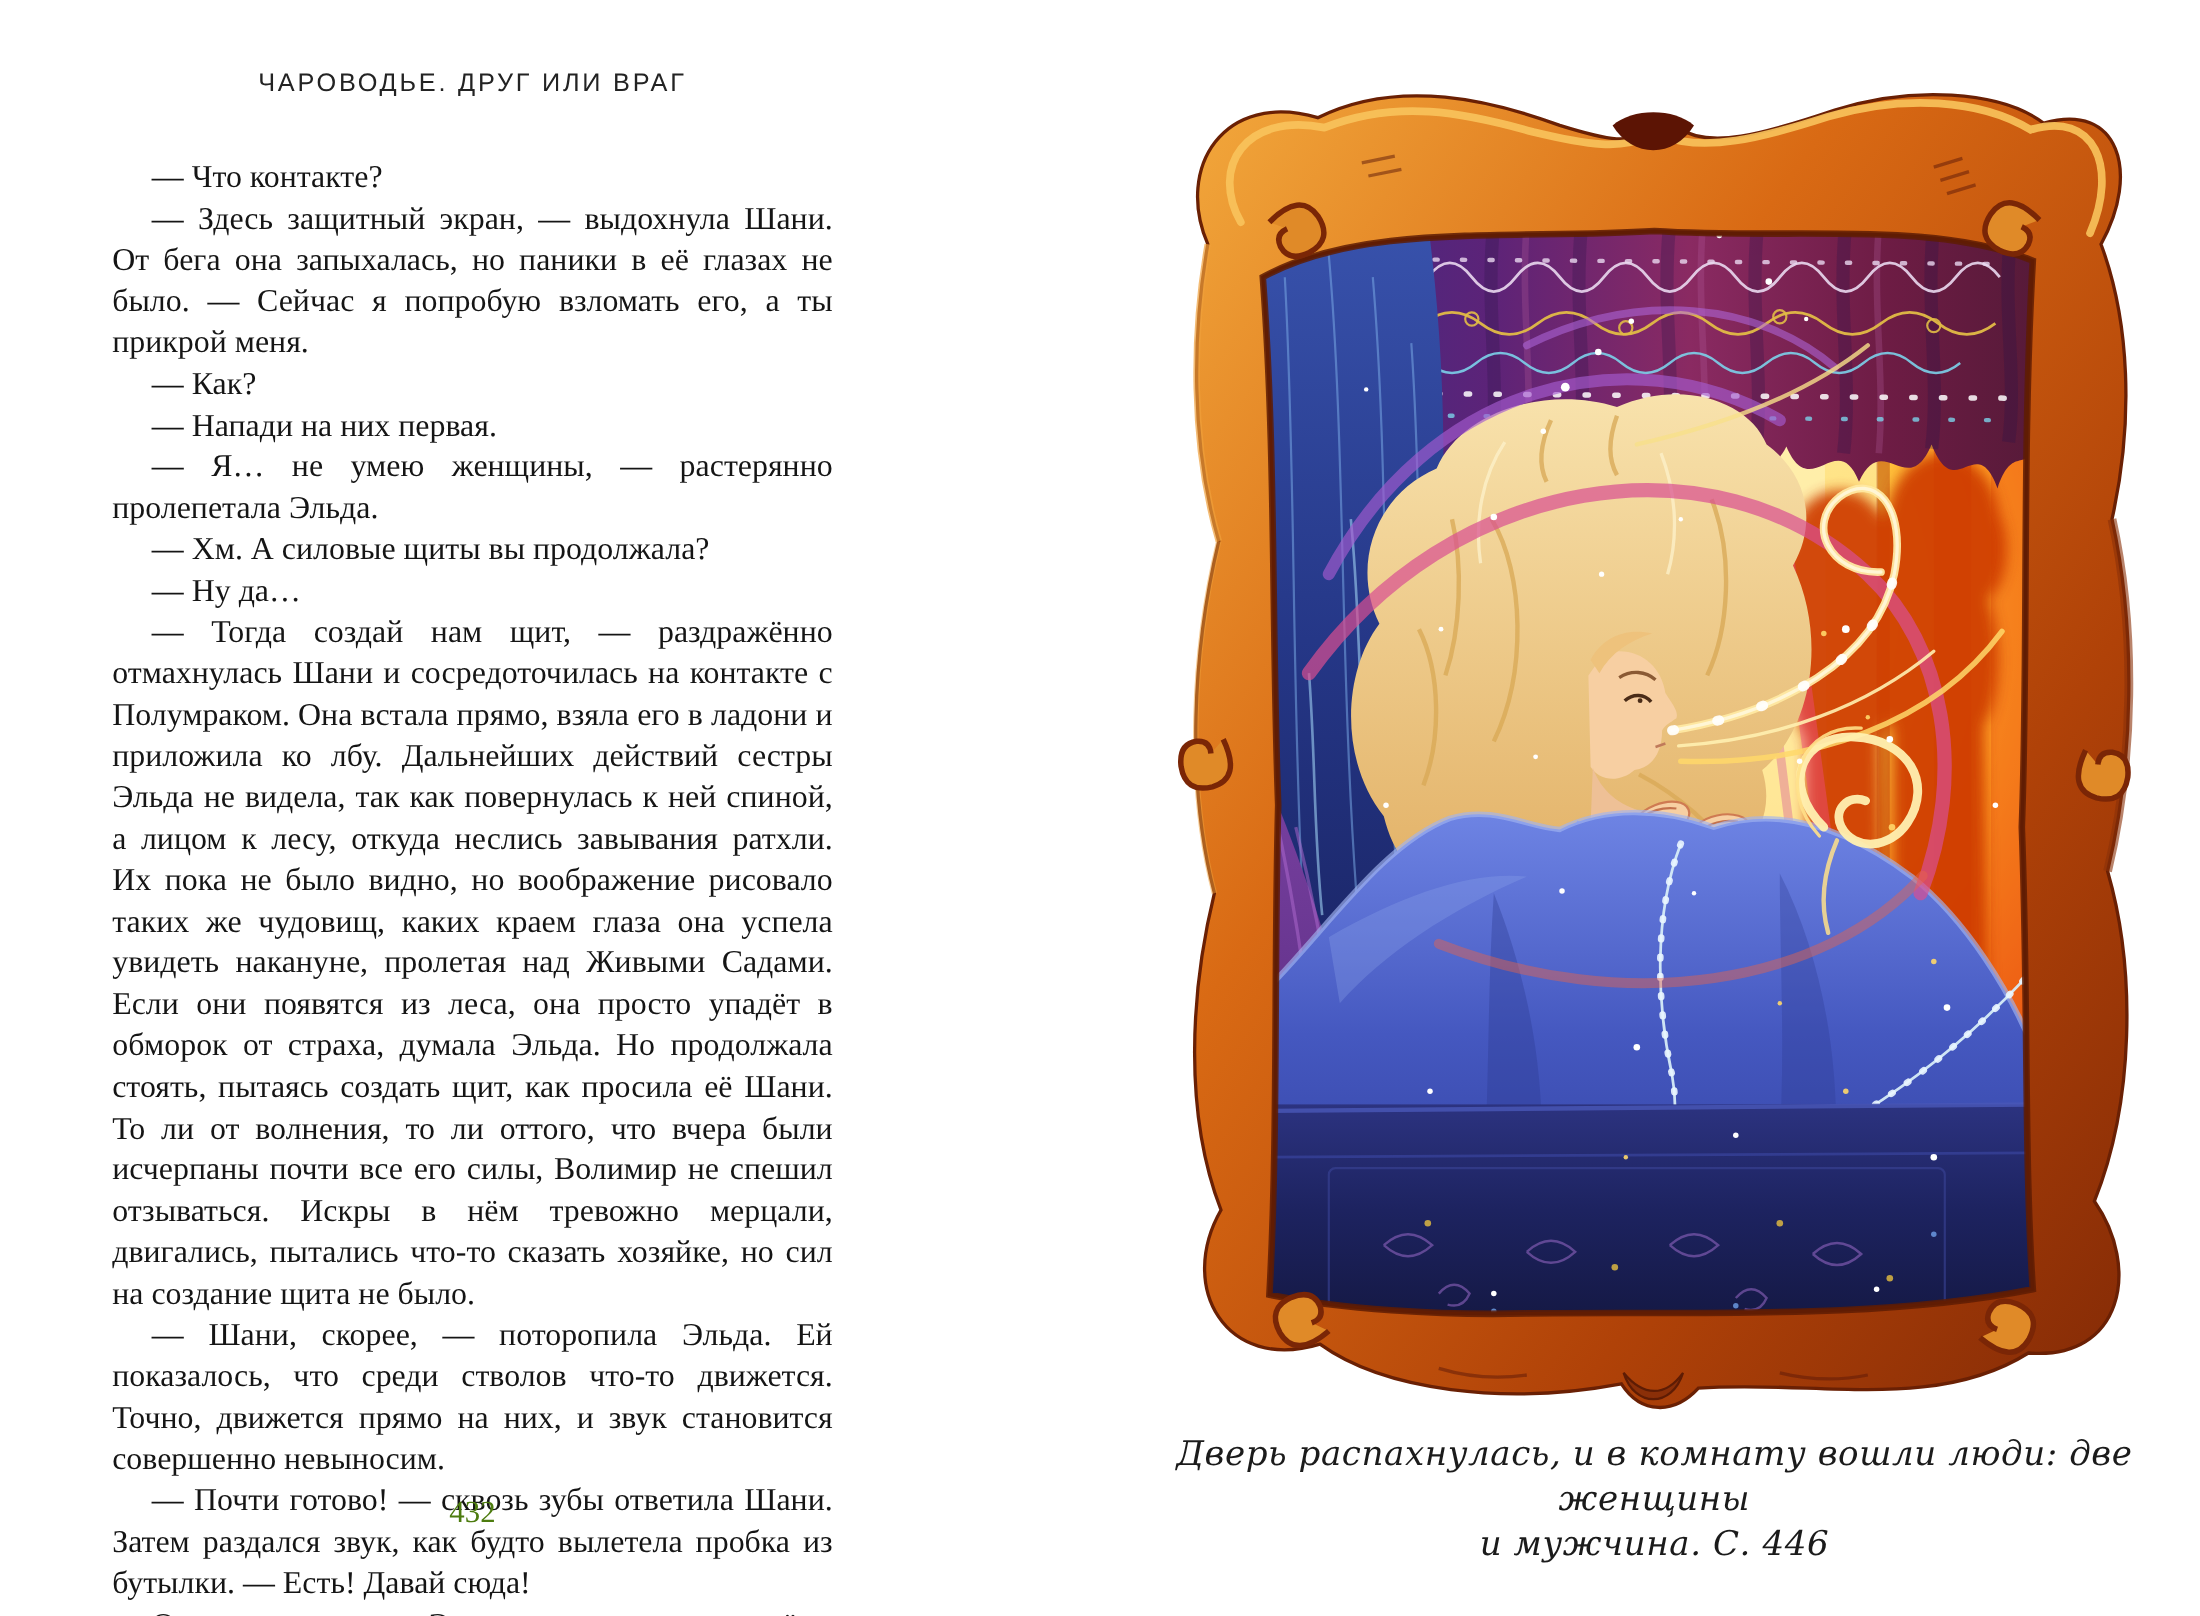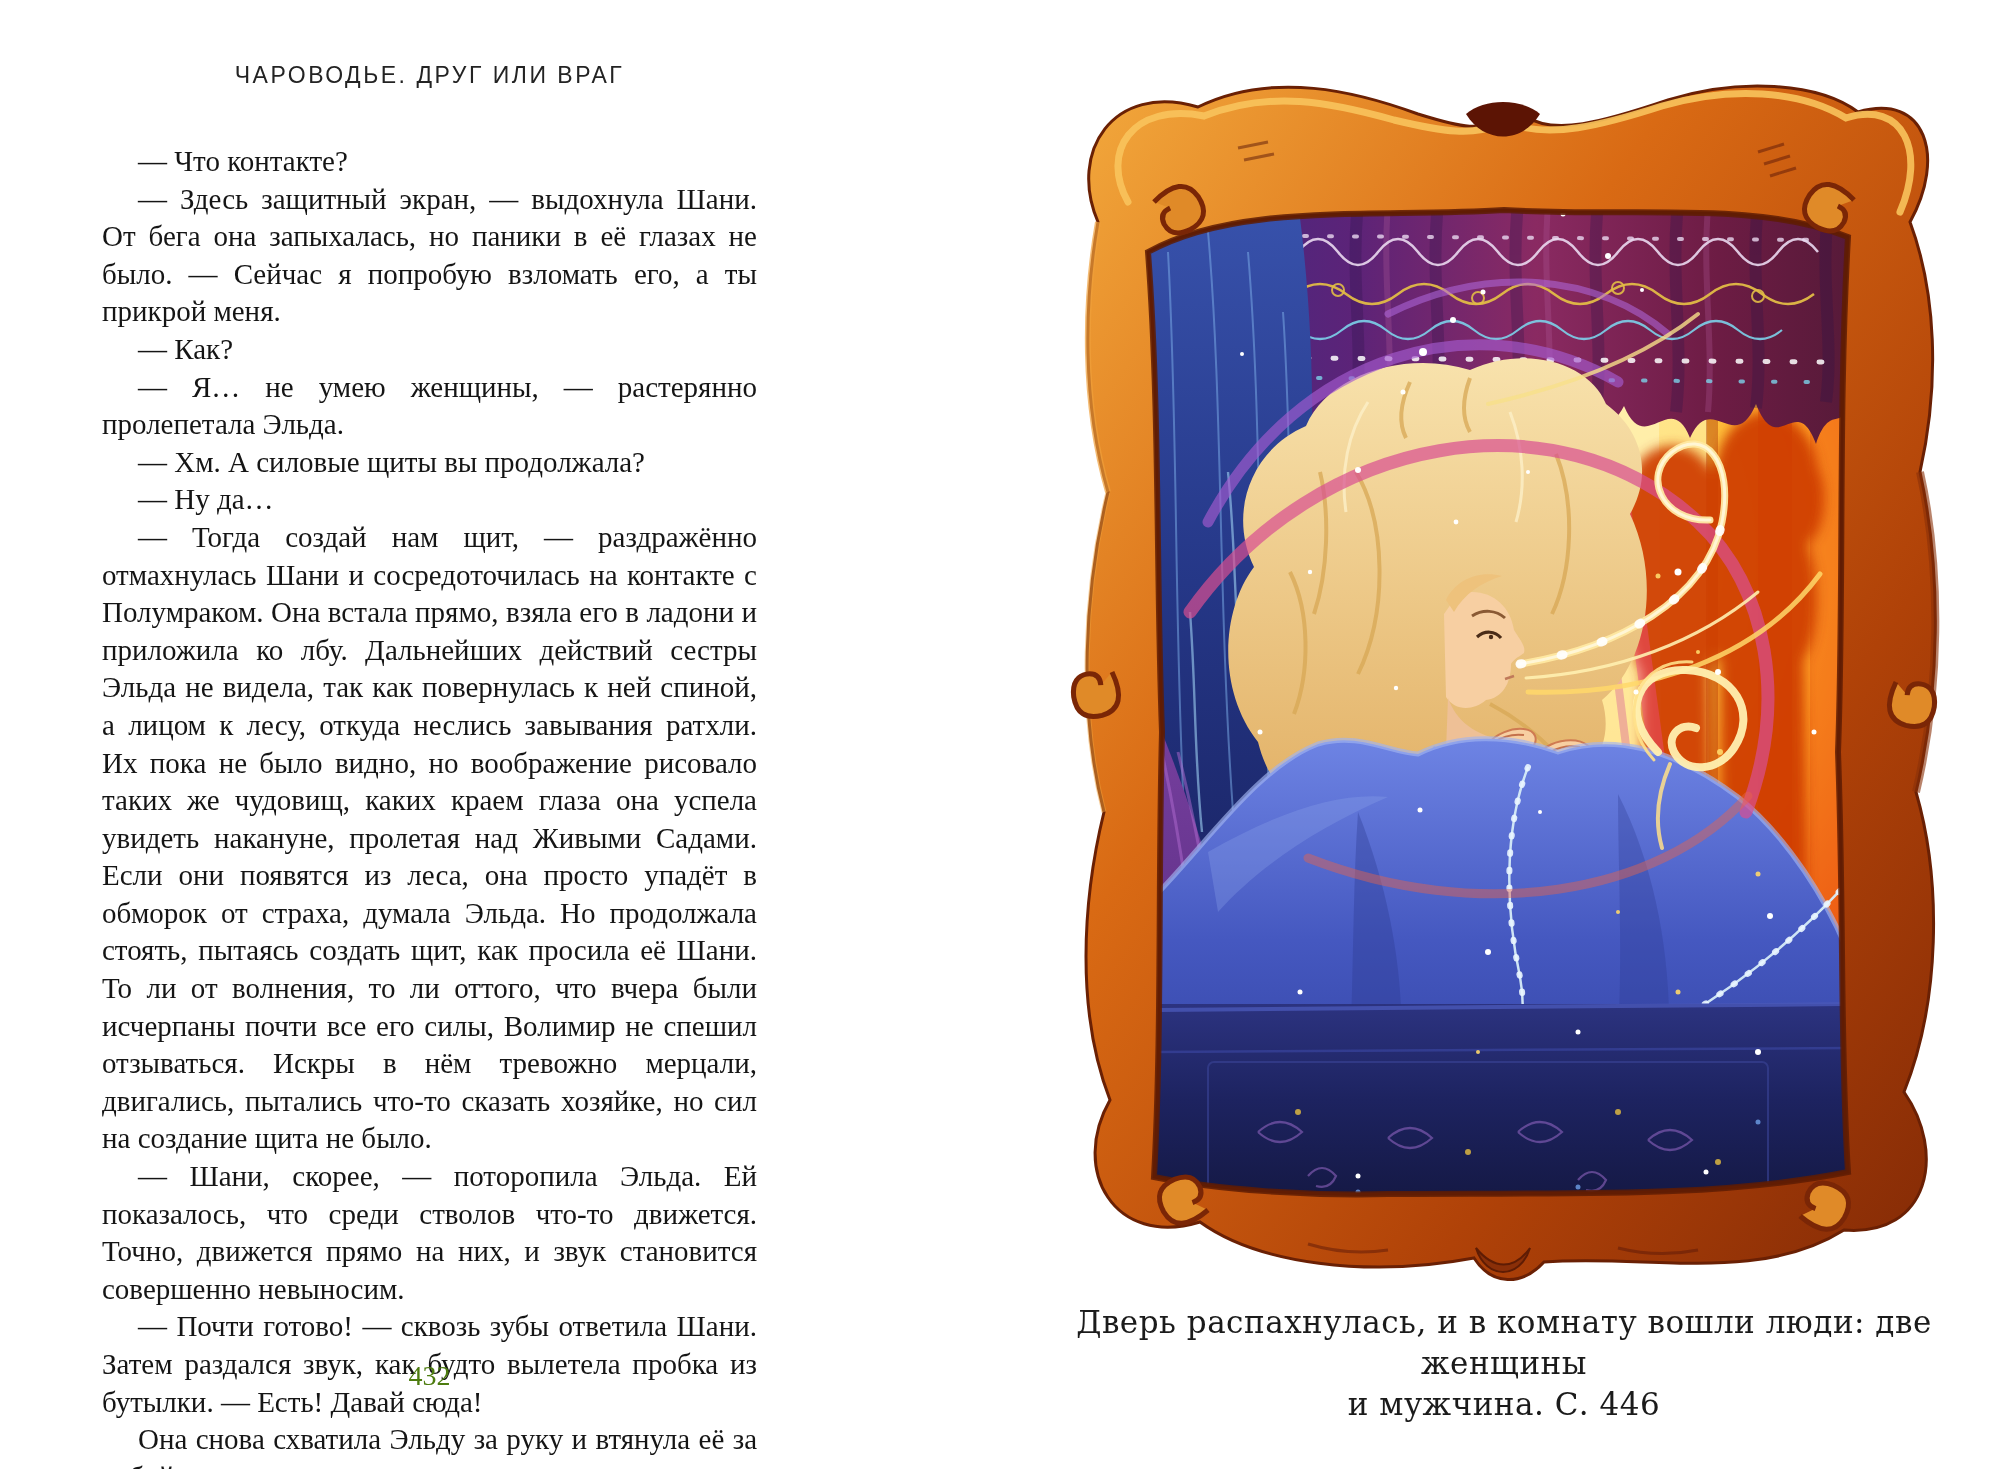--- a/index.html
+++ b/index.html
@@ -18,35 +18,36 @@
     font-size:29px;line-height:37.6px;color:#151515;
   }
   .page-number{
     position:absolute;left:102px;top:1360px;width:655px;text-align:center;
     font-size:28px;color:#4d7c0f;
   }
   .right-page{position:absolute;left:1058px;top:52px;width:892px;}
   .illo{display:block;width:892px;height:1238px;}
   .caption{
     margin-top:12px;text-align:center;
-    font-family:"DejaVu Serif",serif;
+    font-family:"DejaVu Serif",serif;font-style:italic;
     font-size:31px;line-height:41px;color:#1b1b1b;letter-spacing:.5px;
   }
 </style>
 </head>
 <body>
 
 <div class="spread">
 
   <div class="left-page">
     <div class="running-head">ЧАРОВОДЬЕ. ДРУГ ИЛИ ВРАГ</div>
     <div class="body-text">
       <p>— Что контакте?</p>
       <p>— Здесь защитный экран, — выдохнула Шани. От бега она запыхалась, но паники в её глазах не было. — Сейчас я попробую взломать его, а ты прикрой меня.</p>
       <p>— Как?</p>
+      <p>— Напади на них первая.</p>
       <p>— Я… не умею женщины, — растерянно пролепетала Эльда.</p>
       <p>— Хм. А силовые щиты вы продолжала?</p>
       <p>— Ну да…</p>
       <p>— Тогда создай нам щит, — раздражённо отмахнулась Шани и сосредоточилась на контакте с Полумраком. Она встала прямо, взяла его в ладони и приложила ко лбу. Дальнейших действий сестры Эльда не видела, так как повернулась к ней спиной, а лицом к лесу, откуда неслись завывания ратхли. Их пока не было видно, но воображение рисовало таких же чудовищ, каких краем глаза она успела увидеть накануне, пролетая над Живыми Садами. Если они появятся из леса, она просто упадёт в обморок от страха, думала Эльда. Но продолжала стоять, пытаясь создать щит, как просила её Шани. То ли от волнения, то ли оттого, что вчера были исчерпаны почти все его силы, Волимир не спешил отзываться. Искры в нём тревожно мерцали, двигались, пытались что-то сказать хозяйке, но сил на создание щита не было.</p>
       <p>— Шани, скорее, — поторопила Эльда. Ей показалось, что среди стволов что-то движется. Точно, движется прямо на них, и звук становится совершенно невыносим.</p>
       <p>— Почти готово! — сквозь зубы ответила Шани. Затем раздался звук, как будто вылетела пробка из бутылки. — Есть! Давай сюда!</p>
       <p>Она снова схватила Эльду за руку и втянула её за собой в проход.</p>
     </div>
   </div>
 

